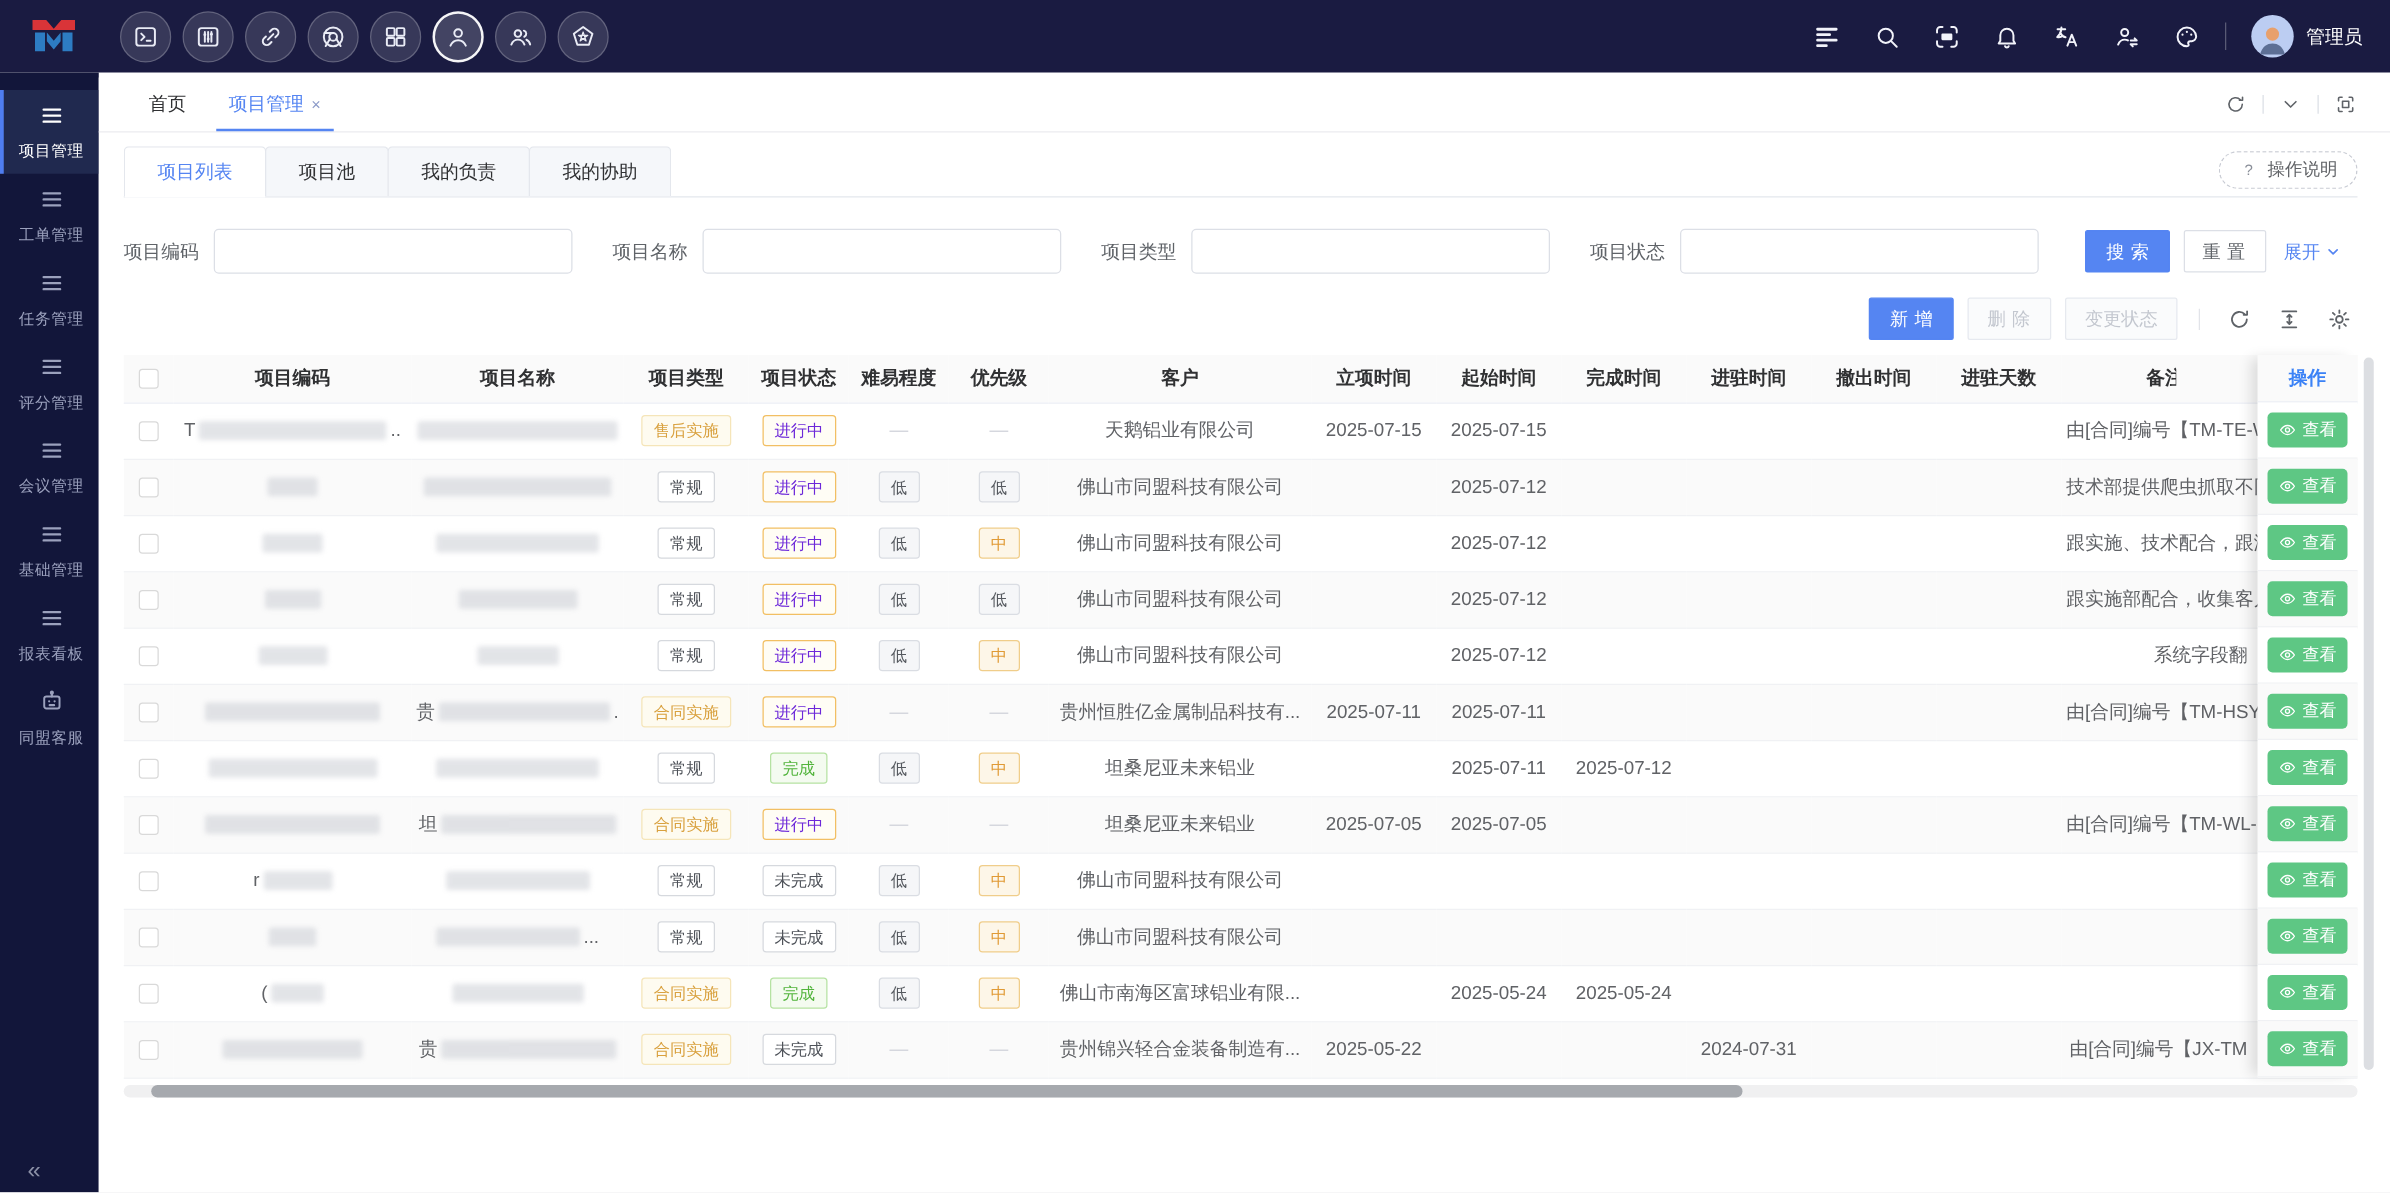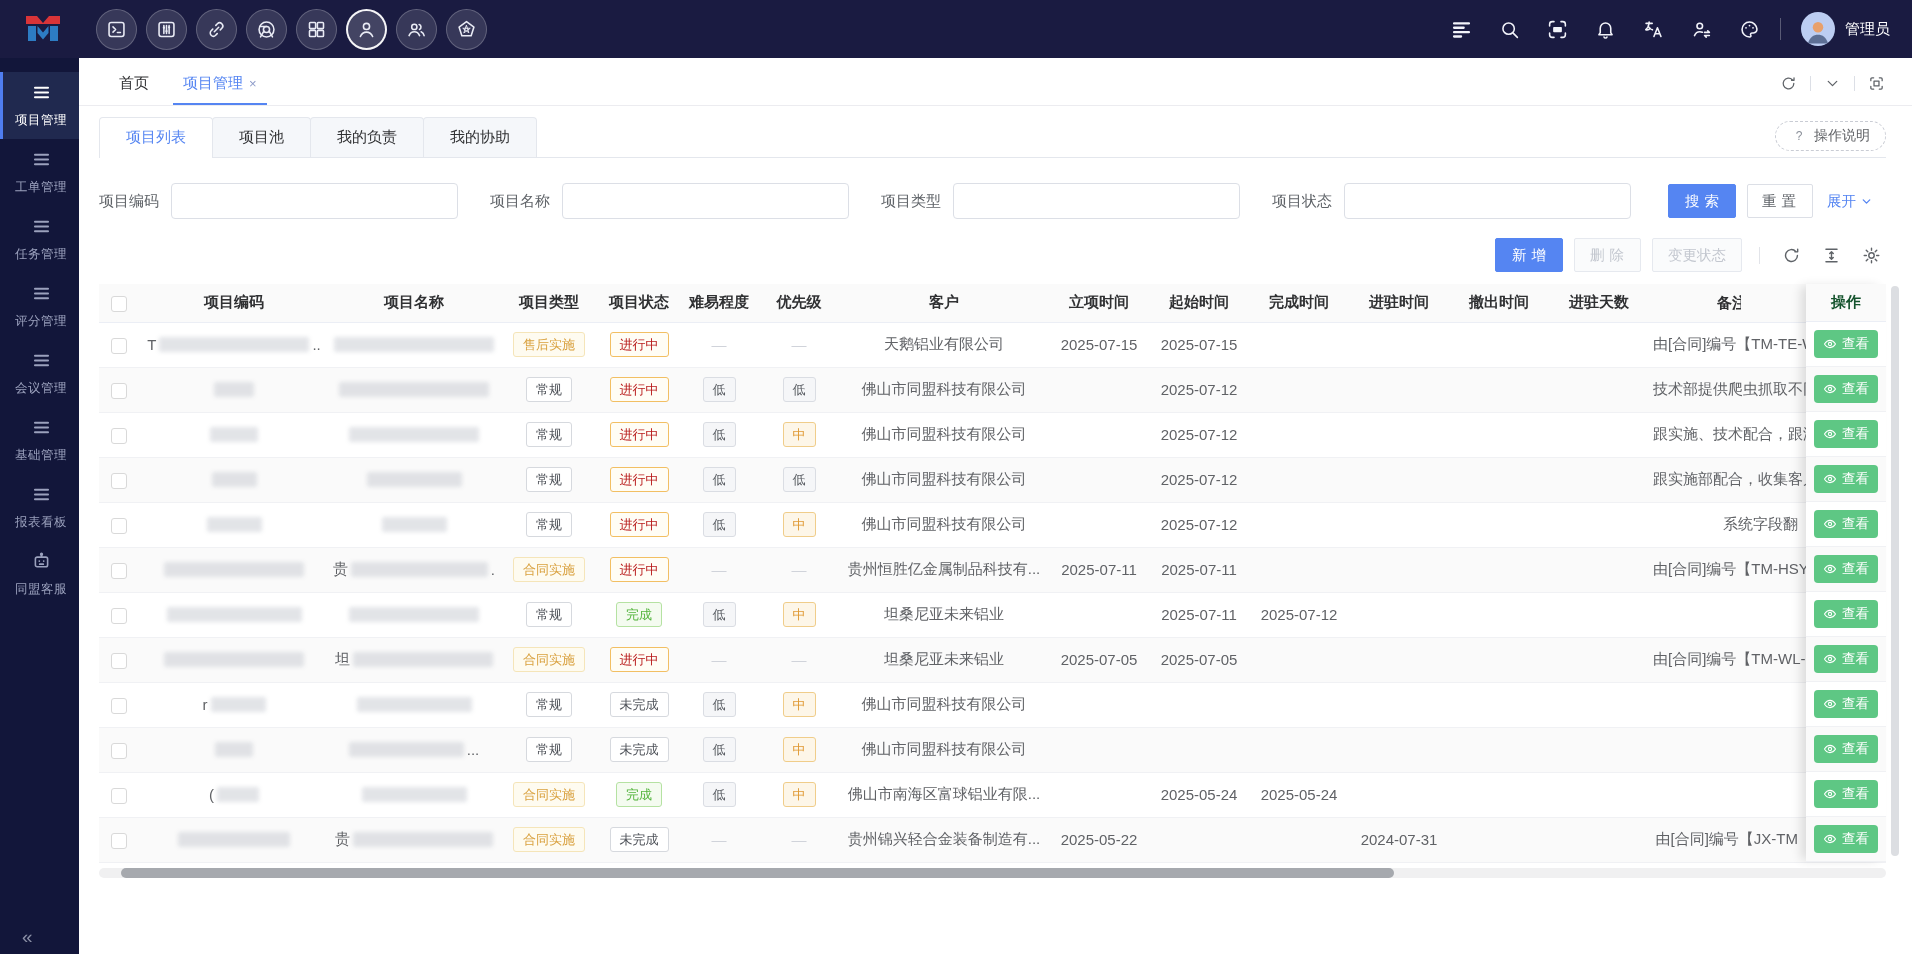--- a/index.html
+++ b/index.html
@@ -81,32 +81,32 @@
            border-bottom:1px solid #ebeef5;text-align:center;padding:0;}
   tbody td{height:45px;font-size:15px;color:#606266;text-align:center;border-bottom:1px solid #f0f1f4;
            padding:0 4px;white-space:nowrap;overflow:hidden;}
   tbody tr:nth-child(even) td{background:#fafafa;}
   .cb{width:16px;height:16px;border:1px solid #d9d9d9;border-radius:3px;background:#fff;display:inline-block;vertical-align:middle;cursor:pointer;}
   .redact{display:flex;align-items:center;justify-content:center;gap:3px;}
   .blurbar{height:15px;border-radius:2px;background:#c7cad1;opacity:.5;filter:blur(2px);display:inline-block;}
   .tag{display:inline-block;font-size:13px;line-height:1;padding:5px 9px;border-radius:3px;border:1px solid transparent;white-space:nowrap;}
   .tag-plain{background:#fff;border-color:#d6d9de;color:#4e5259;}
   .tag-gold{background:#fefbf0;border-color:#f5e5b9;color:#d9a13f;}
-  .tag-orange{background:#fffdf5;border-color:#f2bf63;color:#b91c1c;}
+  .tag-orange{background:#fffdf5;border-color:#f2bf63;color:#6d28d9;}
   .tag-green{background:#f4fbf0;border-color:#b5e2a2;color:#52b43c;}
   .tag-gray{background:#f5f6f8;border-color:#dadde3;color:#55595f;}
   .tag-amber{background:#fdf6e8;border-color:#f0cd8a;color:#e09a35;}
   .dash{color:#d0d3da;}
   td.remark{text-align:right;padding-right:88px;}
   th.remark-h{text-align:right;padding-right:145px;}
   th.remark-h .clip{display:inline-block;width:24px;overflow:hidden;white-space:nowrap;vertical-align:middle;}
   
   .action-col{position:absolute;top:0;right:0;width:80px;box-shadow:-7px 0 10px -2px rgba(0,0,0,.12);}
   .action-col .a-head{height:38px;background:#fafafa;border-bottom:1px solid #ebeef5;display:flex;align-items:center;justify-content:center;
-                      font-size:15px;font-weight:700;color:#14532d;}
+                      font-size:15px;font-weight:700;color:#3b82f6;}
   .action-col .a-cell{height:45px;background:#fff;border-bottom:1px solid #f0f1f4;display:flex;align-items:center;justify-content:center;}
   .action-col .a-cell.even{background:#fafafa;}
   .view-btn{display:inline-flex;align-items:center;gap:5px;background:#5ec784;color:#fff;border:none;border-radius:4px;
             padding:5px 9px;font-size:13.5px;cursor:pointer;font-family:inherit;}
   .view-btn svg{width:14px;height:14px;}
   .vscroll{position:absolute;top:2px;right:-13px;width:8px;height:570px;border-radius:4px;background:#dcdee2;cursor:pointer;}
   
   .hscroll{margin-top:5px;width:1787px;height:10px;border-radius:5px;background:#f0f0f1;position:relative;}
   .hthumb{position:absolute;left:22px;top:0;height:10px;width:1273px;border-radius:5px;background:#a6a9ae;cursor:pointer;}
   .pagination{margin-top:29px;width:1787px;display:flex;align-items:center;justify-content:flex-end;gap:8px;font-size:14.5px;color:#606266;}

